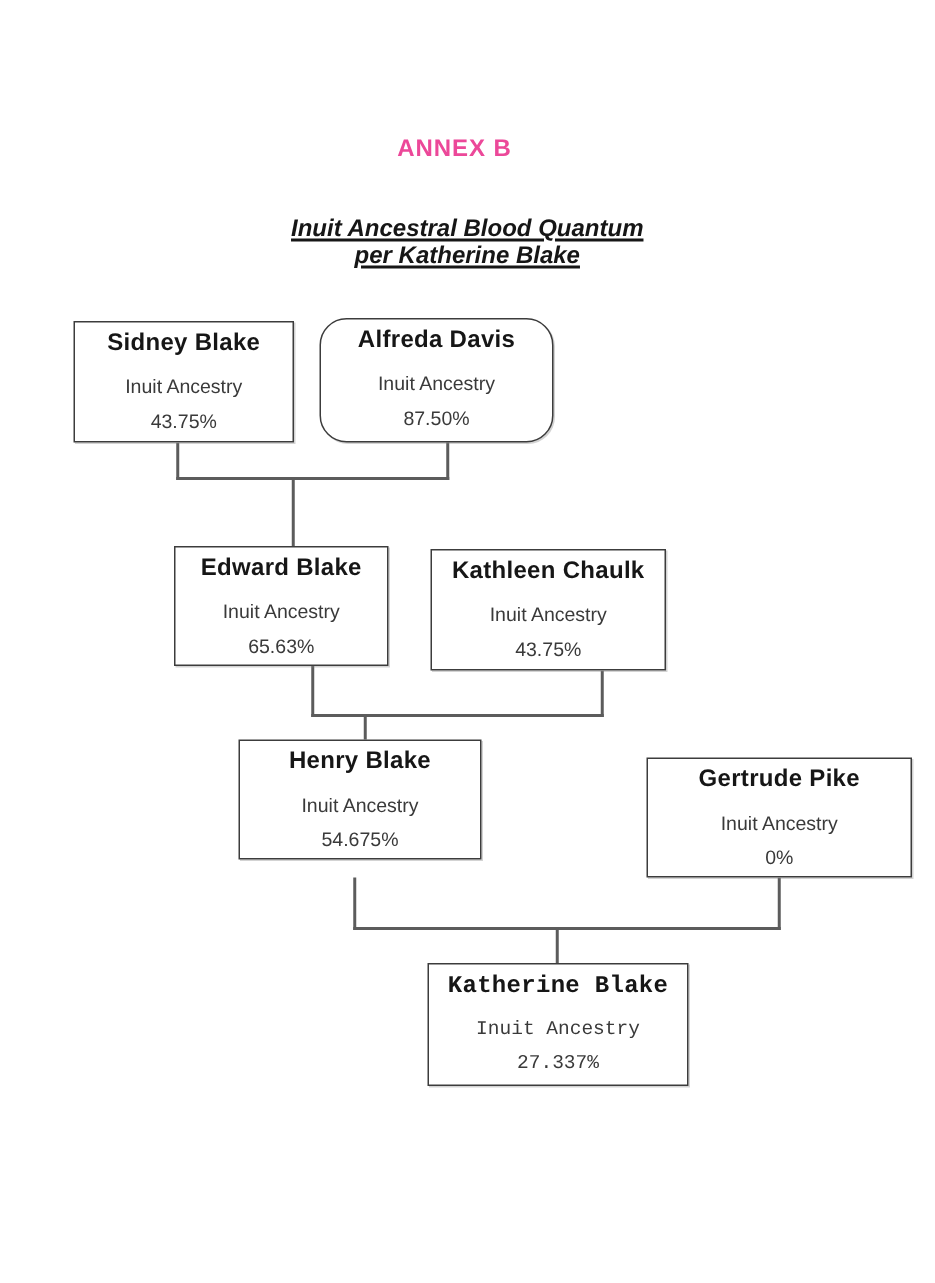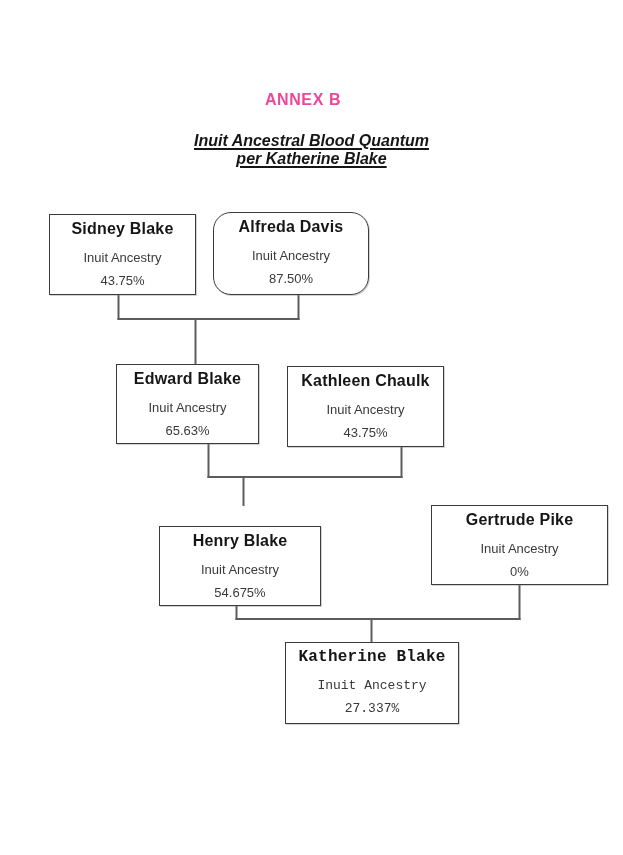--- a/index.html
+++ b/index.html
@@ -19,21 +19,21 @@
     width: 606px;            
     text-align: center;
     font-size: 16px;
     font-weight: bold;
     letter-spacing: 0.6px;
     color: #ec4899;
     line-height: 20px;
   }
   .doc-subtitle {
     position: absolute;
-    top: 132px;
+    top: 144px;
     left: 0;
     width: 623px;
     text-align: center;
     font-size: 16px;
     font-weight: bold;
     font-style: italic;
     color: #161616;
     line-height: 18px;
   }
   .doc-subtitle .sub-line {
@@ -78,21 +78,21 @@
     font-size: 13px;
     color: #3a3a3a;
     line-height: 16px;
     text-align: center;
   }
   
   .n-sidney    { left: 49px;  top: 214px; width: 147px; height: 81px; }
   .n-alfreda   { left: 213px; top: 212px; width: 156px; height: 83px; border-radius: 18px; }
   .n-edward    { left: 116px; top: 364px; width: 143px; height: 80px; }
   .n-kathleen  { left: 287px; top: 366px; width: 157px; height: 81px; }
-  .n-henry     { left: 159px; top: 526px; width: 162px; height: 80px; }
+  .n-henry     { left: 159px; top: 493px; width: 162px; height: 80px; }
   .n-gertrude  { left: 431px; top: 505px; width: 177px; height: 80px; }
   .n-katherine { left: 285px; top: 642px; width: 174px; height: 82px; font-family: Liberation Mono, monospace; }
 </style>
 </head>
 <body>
 
 <div class="page">
 
   <div class="doc-title">ANNEX B</div>
 

